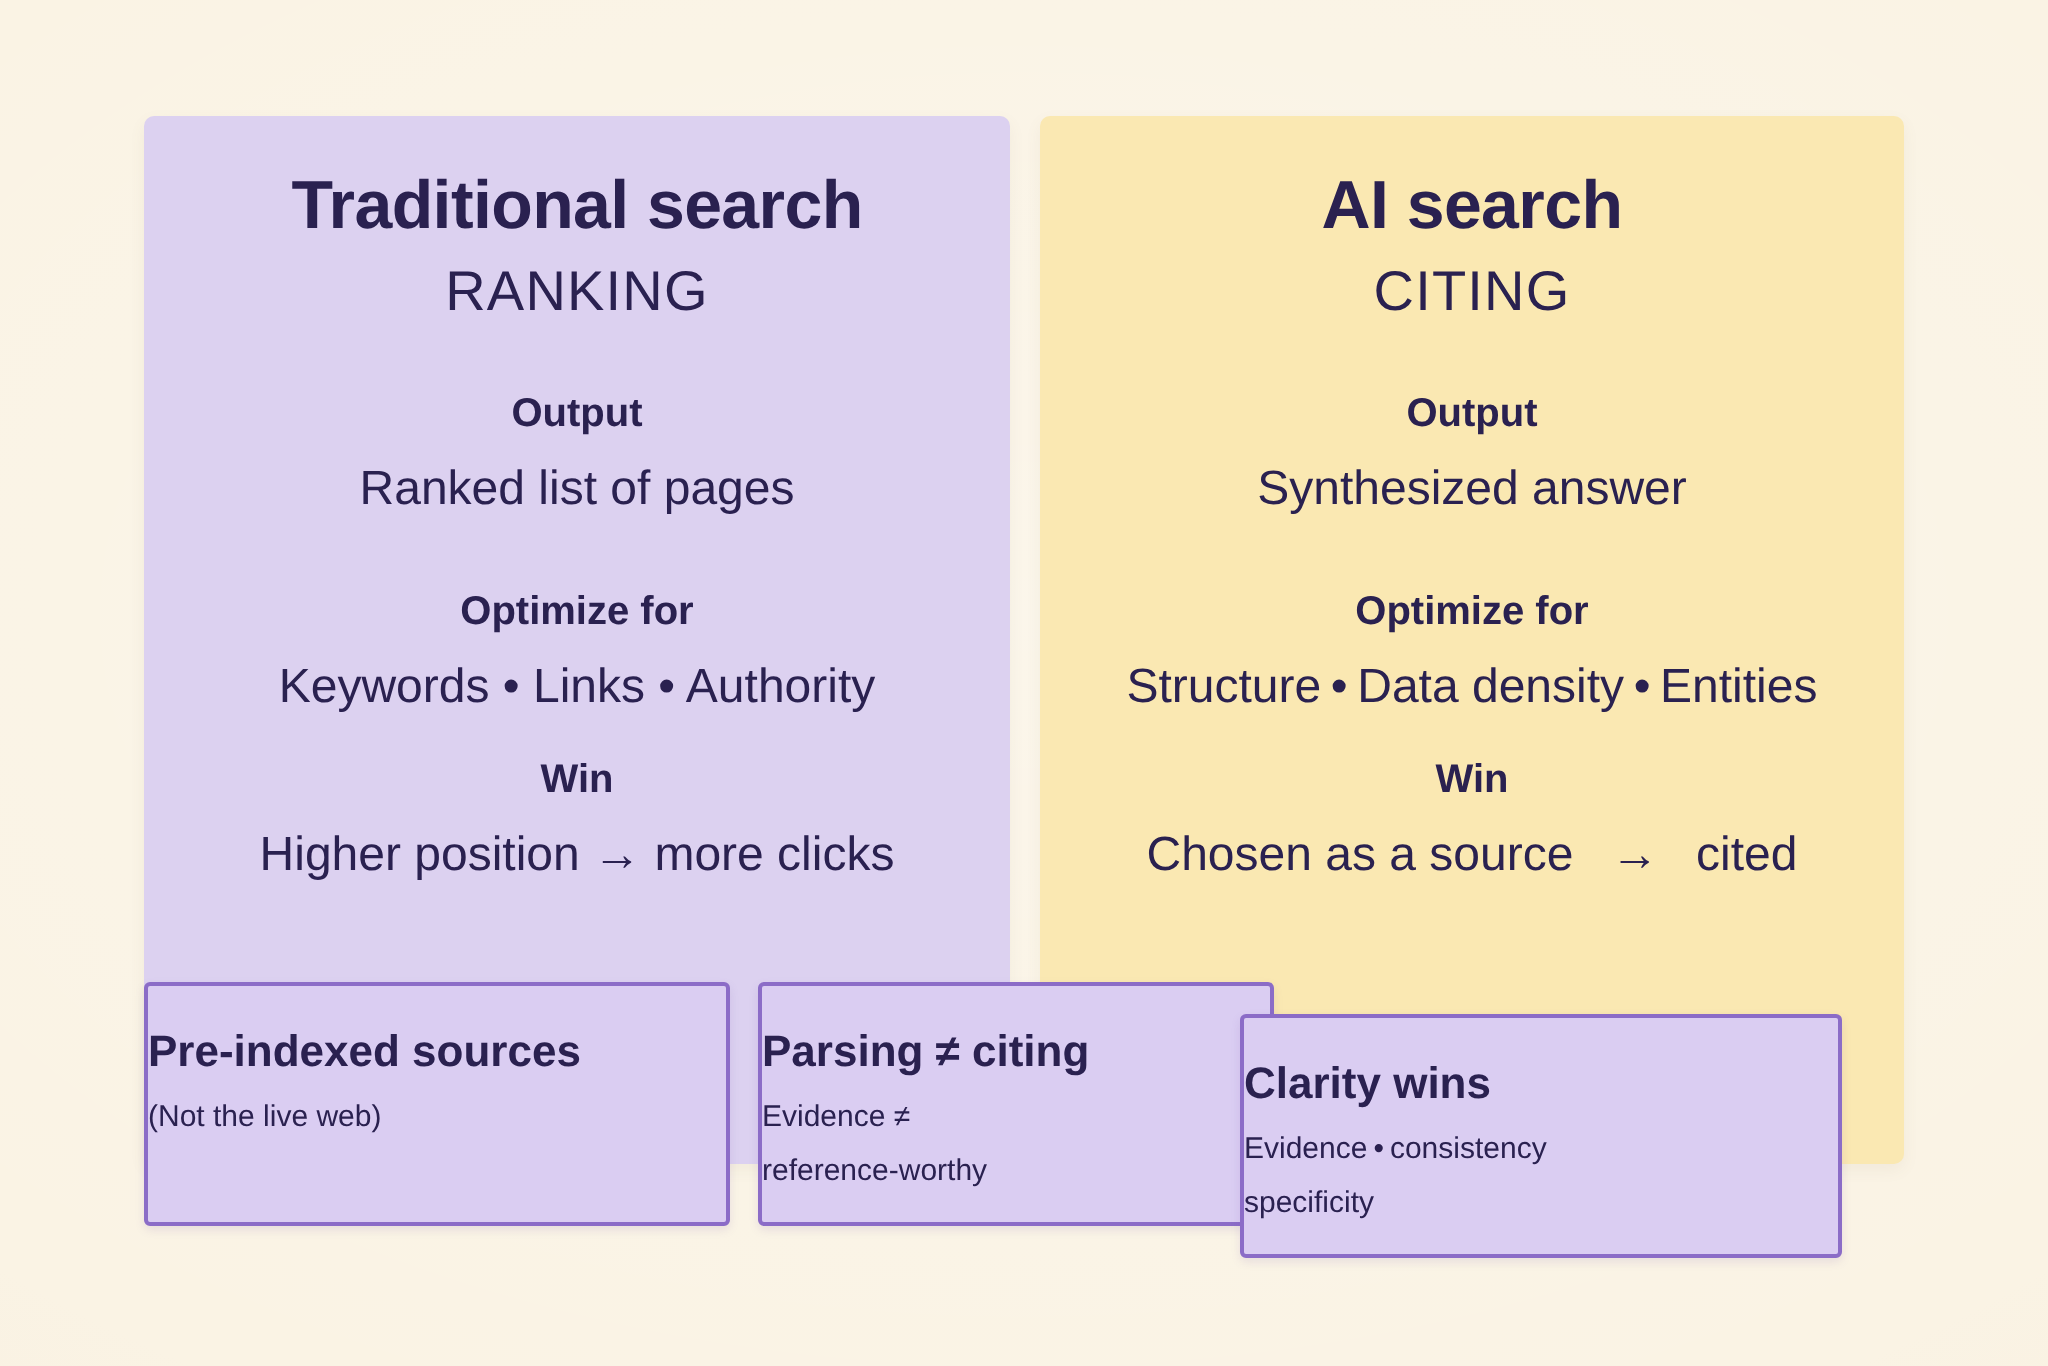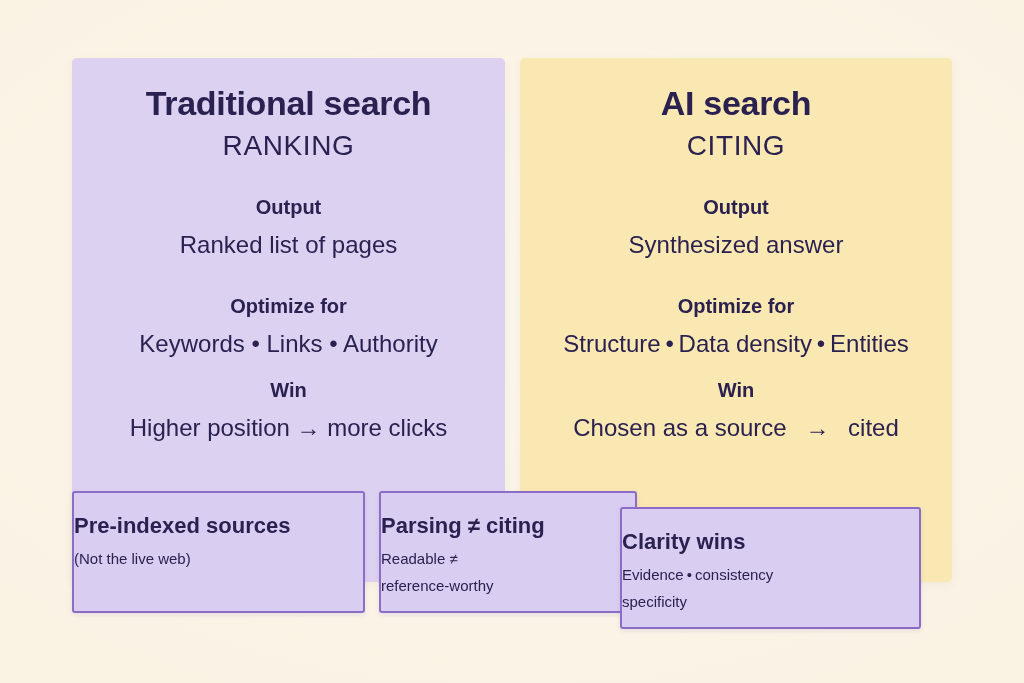--- a/index.html
+++ b/index.html
@@ -143,21 +143,21 @@
   <section class="note note-1">
     <div class="note-title">Pre-indexed sources</div>
     <div class="note-body">
       <div>(Not the live web)</div>
     </div>
   </section>
 
   <section class="note note-2">
     <div class="note-title">Parsing ≠ citing</div>
     <div class="note-body">
-      <div>Readable ≠</div>
+      <div>Evidence ≠</div>
       <div>reference-worthy</div>
     </div>
   </section>
 
   <section class="note note-3">
     <div class="note-title">Clarity wins</div>
     <div class="note-body">
       <div>Evidence • consistency</div>
       <div>specificity</div>
     </div>

